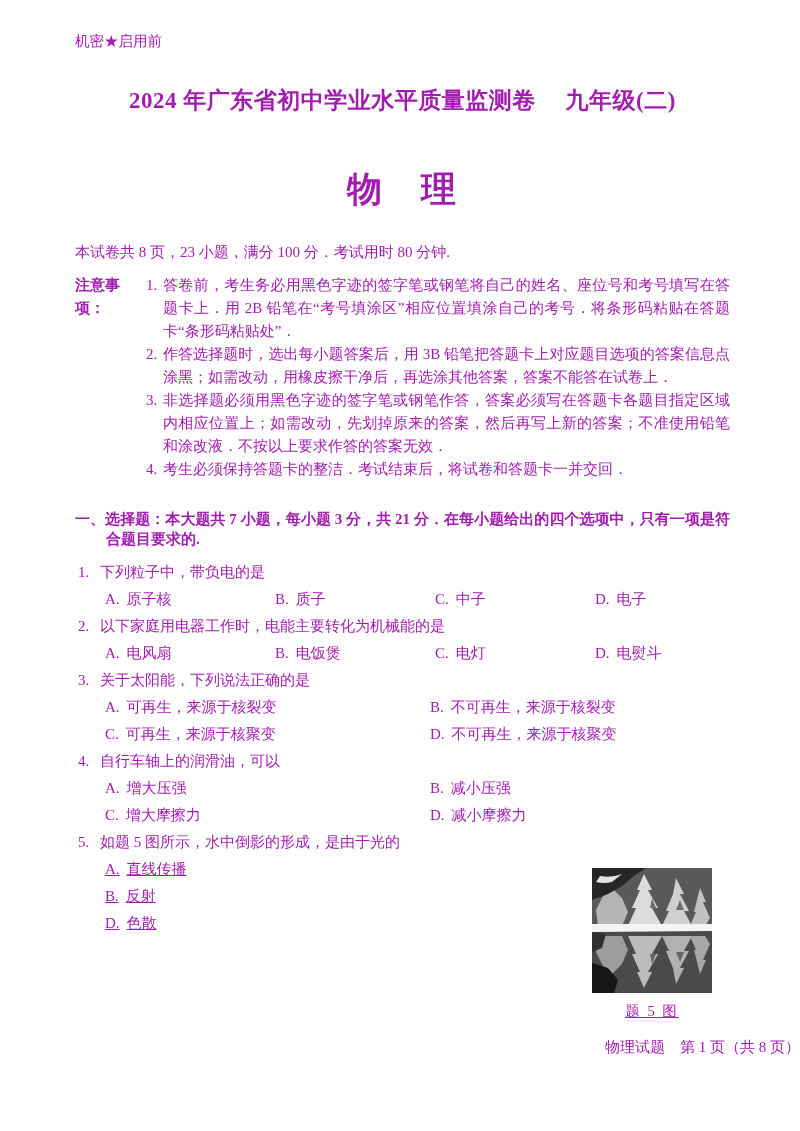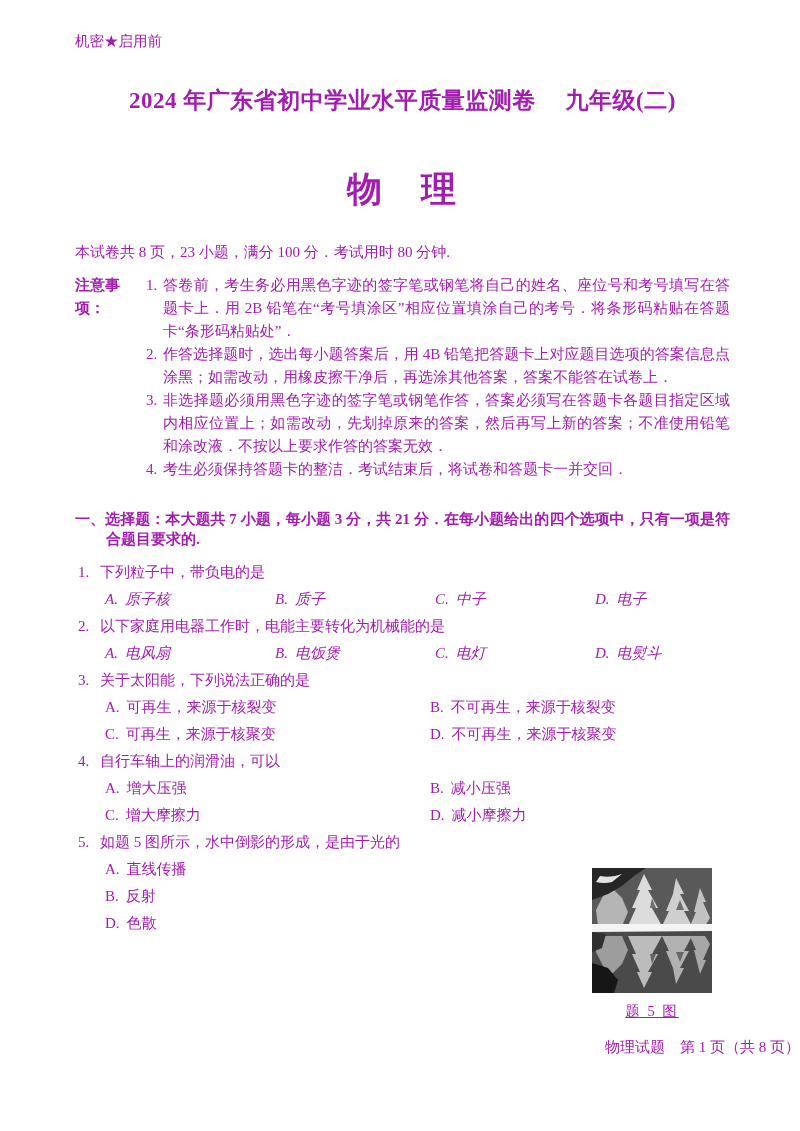--- a/index.html
+++ b/index.html
@@ -16,23 +16,23 @@
   .exam-info { margin-top:30px; font-size:15px; }
   .notice { margin-top:12px; display:flex; font-size:15px; line-height:23px; }
   .notice-label { font-weight:700; flex:0 0 71px; }
   .notice-list { flex:1; list-style:none; }
   .notice-item { position:relative; padding-left:17px; text-align:justify; }
   .notice-num { position:absolute; left:0; top:0; }
   .section-heading { margin-top:28px; font-size:15px; font-weight:700; line-height:20px; padding-left:31px; text-indent:-31px; text-align:justify; }
   .questions { margin-top:10px; font-size:15px; line-height:27px; }
   .question { position:relative; padding-left:25px; }
   .qnum { position:absolute; left:3px; top:0; }
-  .opts4 { display:grid; grid-template-columns:170px 160px 160px auto; margin-left:5px;font-style:italic; }
+  .opts4 { display:grid; grid-template-columns:170px 160px 160px auto; margin-left:5px; }
   .opts2 { display:grid; grid-template-columns:325px auto; margin-left:5px; }
-  .opts1 .opt { display:block; margin-left:5px; }
+  .opts1 .opt { display:block; margin-left:5px;text-decoration:underline; }
   .opt { white-space:nowrap; }
   .opt-label { margin-right:7px; }
   .figure { position:absolute; left:592px; top:868px; width:120px; text-align:center; }
   .figure svg { display:block; width:120px; height:125px; }
   .figure-caption { margin-top:9px; font-size:14.5px; letter-spacing:2px;text-decoration:underline; }
   .footer { position:absolute; top:1038px; left:0; width:100%; text-align:right; font-size:15px; }
 </style>
 </head>
 <body>
 
@@ -44,21 +44,21 @@
     <h1 class="main-title">2024 年广东省初中学业水平质量监测卷　 九年级(二)</h1>
 
     <h2 class="subject-title">物　理</h2>
 
     <p class="exam-info">本试卷共 8 页，23 小题，满分 100 分．考试用时 80 分钟.</p>
 
     <div class="notice">
       <span class="notice-label">注意事项：</span>
       <ol class="notice-list">
         <li class="notice-item"><span class="notice-num">1.</span><span>答卷前，考生务必用黑色字迹的签字笔或钢笔将自己的姓名、座位号和考号填写在答题卡上．用 2B 铅笔在“考号填涂区”相应位置填涂自己的考号．将条形码粘贴在答题卡“条形码粘贴处”．</span></li>
-        <li class="notice-item"><span class="notice-num">2.</span><span>作答选择题时，选出每小题答案后，用 4B 铅笔把答题卡上对应题目选项的答案信息点涂黑；如需改动，用橡皮擦干净后，再选涂其他答案，答案不能答在试卷上．</span></li>
+        <li class="notice-item"><span class="notice-num">2.</span><span>作答选择题时，选出每小题答案后，用 3B 铅笔把答题卡上对应题目选项的答案信息点涂黑；如需改动，用橡皮擦干净后，再选涂其他答案，答案不能答在试卷上．</span></li>
         <li class="notice-item"><span class="notice-num">3.</span><span>非选择题必须用黑色字迹的签字笔或钢笔作答，答案必须写在答题卡各题目指定区域内相应位置上；如需改动，先划掉原来的答案，然后再写上新的答案；不准使用铅笔和涂改液．不按以上要求作答的答案无效．</span></li>
         <li class="notice-item"><span class="notice-num">4.</span><span>考生必须保持答题卡的整洁．考试结束后，将试卷和答题卡一并交回．</span></li>
       </ol>
     </div>
 
     <div class="section-heading">一、选择题：本大题共 7 小题，每小题 3 分，共 21 分．在每小题给出的四个选项中，只有一项是符合题目要求的.</div>
 
     <div class="questions">
 
       <div class="question">

